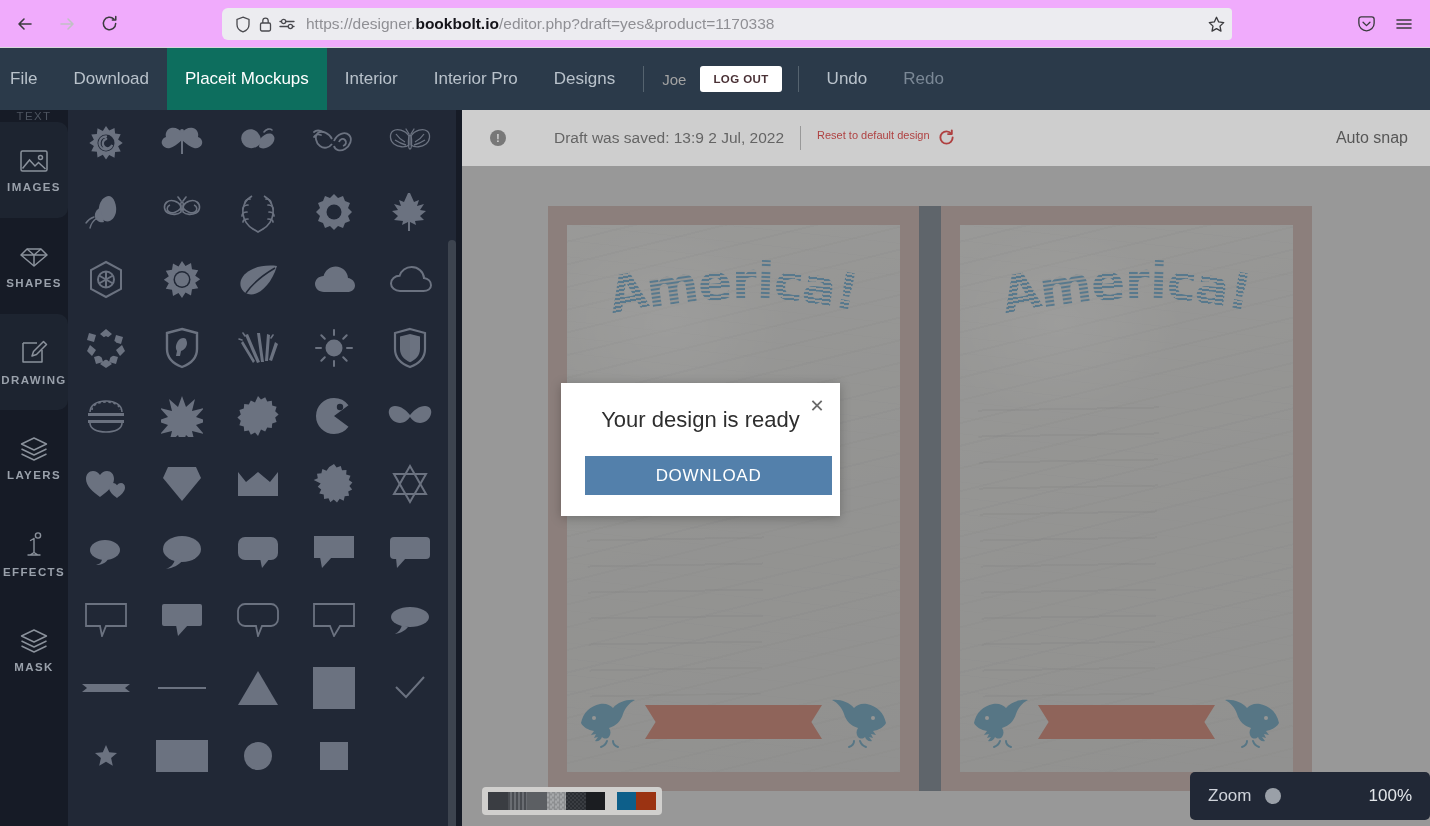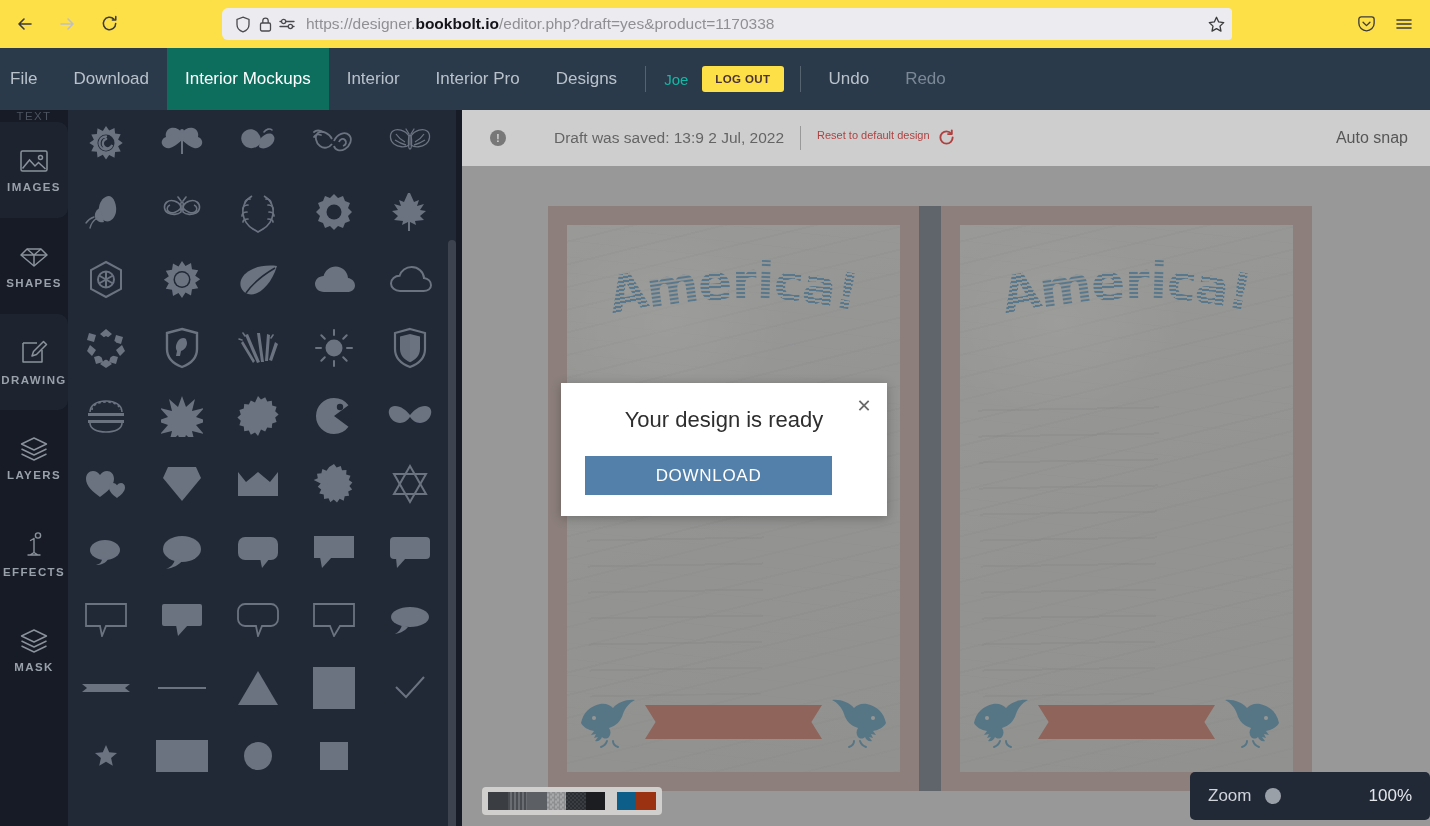--- a/index.html
+++ b/index.html
@@ -6,21 +6,21 @@
   html, body {
     width: 1430px; height: 826px;
     overflow: hidden;
     font-family: "Liberation Sans", sans-serif;
     background: #ffffff;
   }
 
   
   #browser-bar {
     position: absolute; left: 0; top: 0; width: 1430px; height: 48px;
-    background: #fde047;
+    background: #f0abfc;
     border-bottom: 1px solid #d7d7db;
     display: flex; align-items: center;
   }
   .nav-btn {
     width: 34px; height: 34px; margin-left: 8px;
     display: flex; align-items: center; justify-content: center;
     border-radius: 4px; color: #3b3b3e;
   }
   .nav-btn.disabled { color: #c0c0c4; }
   .nav-btn svg { display: block; }
@@ -54,25 +54,25 @@
   }
   .menu-item {
     display: flex; align-items: center; padding: 0 18px;
     color: #b9c2cb; font-size: 17px; white-space: nowrap;
   }
   .menu-item.first { padding-left: 10px; }
   .menu-item.active { background: #0d6e5e; color: #ffffff; }
   .menu-item.dim { color: #7b8896; }
   .menu-sep { width: 1px; background: #55636f; margin: 18px 10px; }
   #logout-btn {
-    background: #fde047; color: #4a3136; font-size: 11.5px; font-weight: 700;
+    background: #ffffff; color: #4a3136; font-size: 11.5px; font-weight: 700;
     letter-spacing: .4px; padding: 7px 13px; border-radius: 3px;
     align-self: center; margin: 0 6px; border: none;
   }
-  #user-name { color: #14b8a6; font-size: 15px; padding: 0 8px; align-self:center; }
+  #user-name { color: #a3a3a3; font-size: 15px; padding: 0 8px; align-self:center; }
 
   
   #tool-rail {
     position: absolute; left: 0; top: 110px; width: 68px; height: 772px;
     background: #161b26;
   }
   .rail-item {
     height: 96px; display: flex; flex-direction: column;
     align-items: center; justify-content: center; gap: 7px;
     color: #8b929c;
@@ -214,21 +214,21 @@
   #zoom-label { color: #cfd3da; font-size: 17px; }
   #zoom-track { position: relative; flex: 1; height: 4px; margin: 0 10px; }
   #zoom-knob {
     position: absolute; left: 0; top: -6px; width: 16px; height: 16px;
     border-radius: 50%; background: #9aa0a8;
   }
   #zoom-value { color: #e3e6ea; font-size: 17px; }
 
   
   #modal {
-    position: absolute; left: 561px; top: 383px; width: 326px; height: 133px;
+    position: absolute; left: 561px; top: 383px; width: 279px; height: 133px;
     background: #ffffff; box-shadow: 0 2px 10px rgba(0,0,0,.25);
     z-index: 50;
   }
   #modal-title {
     position: absolute; left: 0; top: 24px; width: 100%;
     text-align: center; font-size: 22px; color: #2e2e2e;
   }
   #modal-close {
     position: absolute; right: 14px; top: 14px; width: 18px; height: 18px;
     font-size: 18px; color: #6a6a6a; line-height: 18px; text-align: center;
@@ -296,21 +296,21 @@
   <div id="menu-btn">
     <svg width="20" height="20" viewBox="0 0 20 20" stroke="currentColor" stroke-width="1.6" stroke-linecap="round">
       <path d="M3 6h14M3 10h14M3 14h14"></path>
     </svg>
   </div>
 </div>
 
 <div id="app-menubar">
   <div class="menu-item first">File</div>
   <div class="menu-item">Download</div>
-  <div class="menu-item active">Interior Mockups</div>
+  <div class="menu-item active">Placeit Mockups</div>
   <div class="menu-item">Interior</div>
   <div class="menu-item">Interior Pro</div>
   <div class="menu-item">Designs</div>
   <div class="menu-sep"></div>
   <div id="user-name">Joe</div>
   <button id="logout-btn">LOG OUT</button>
   <div class="menu-sep"></div>
   <div class="menu-item">Undo</div>
   <div class="menu-item dim">Redo</div>
 </div>

